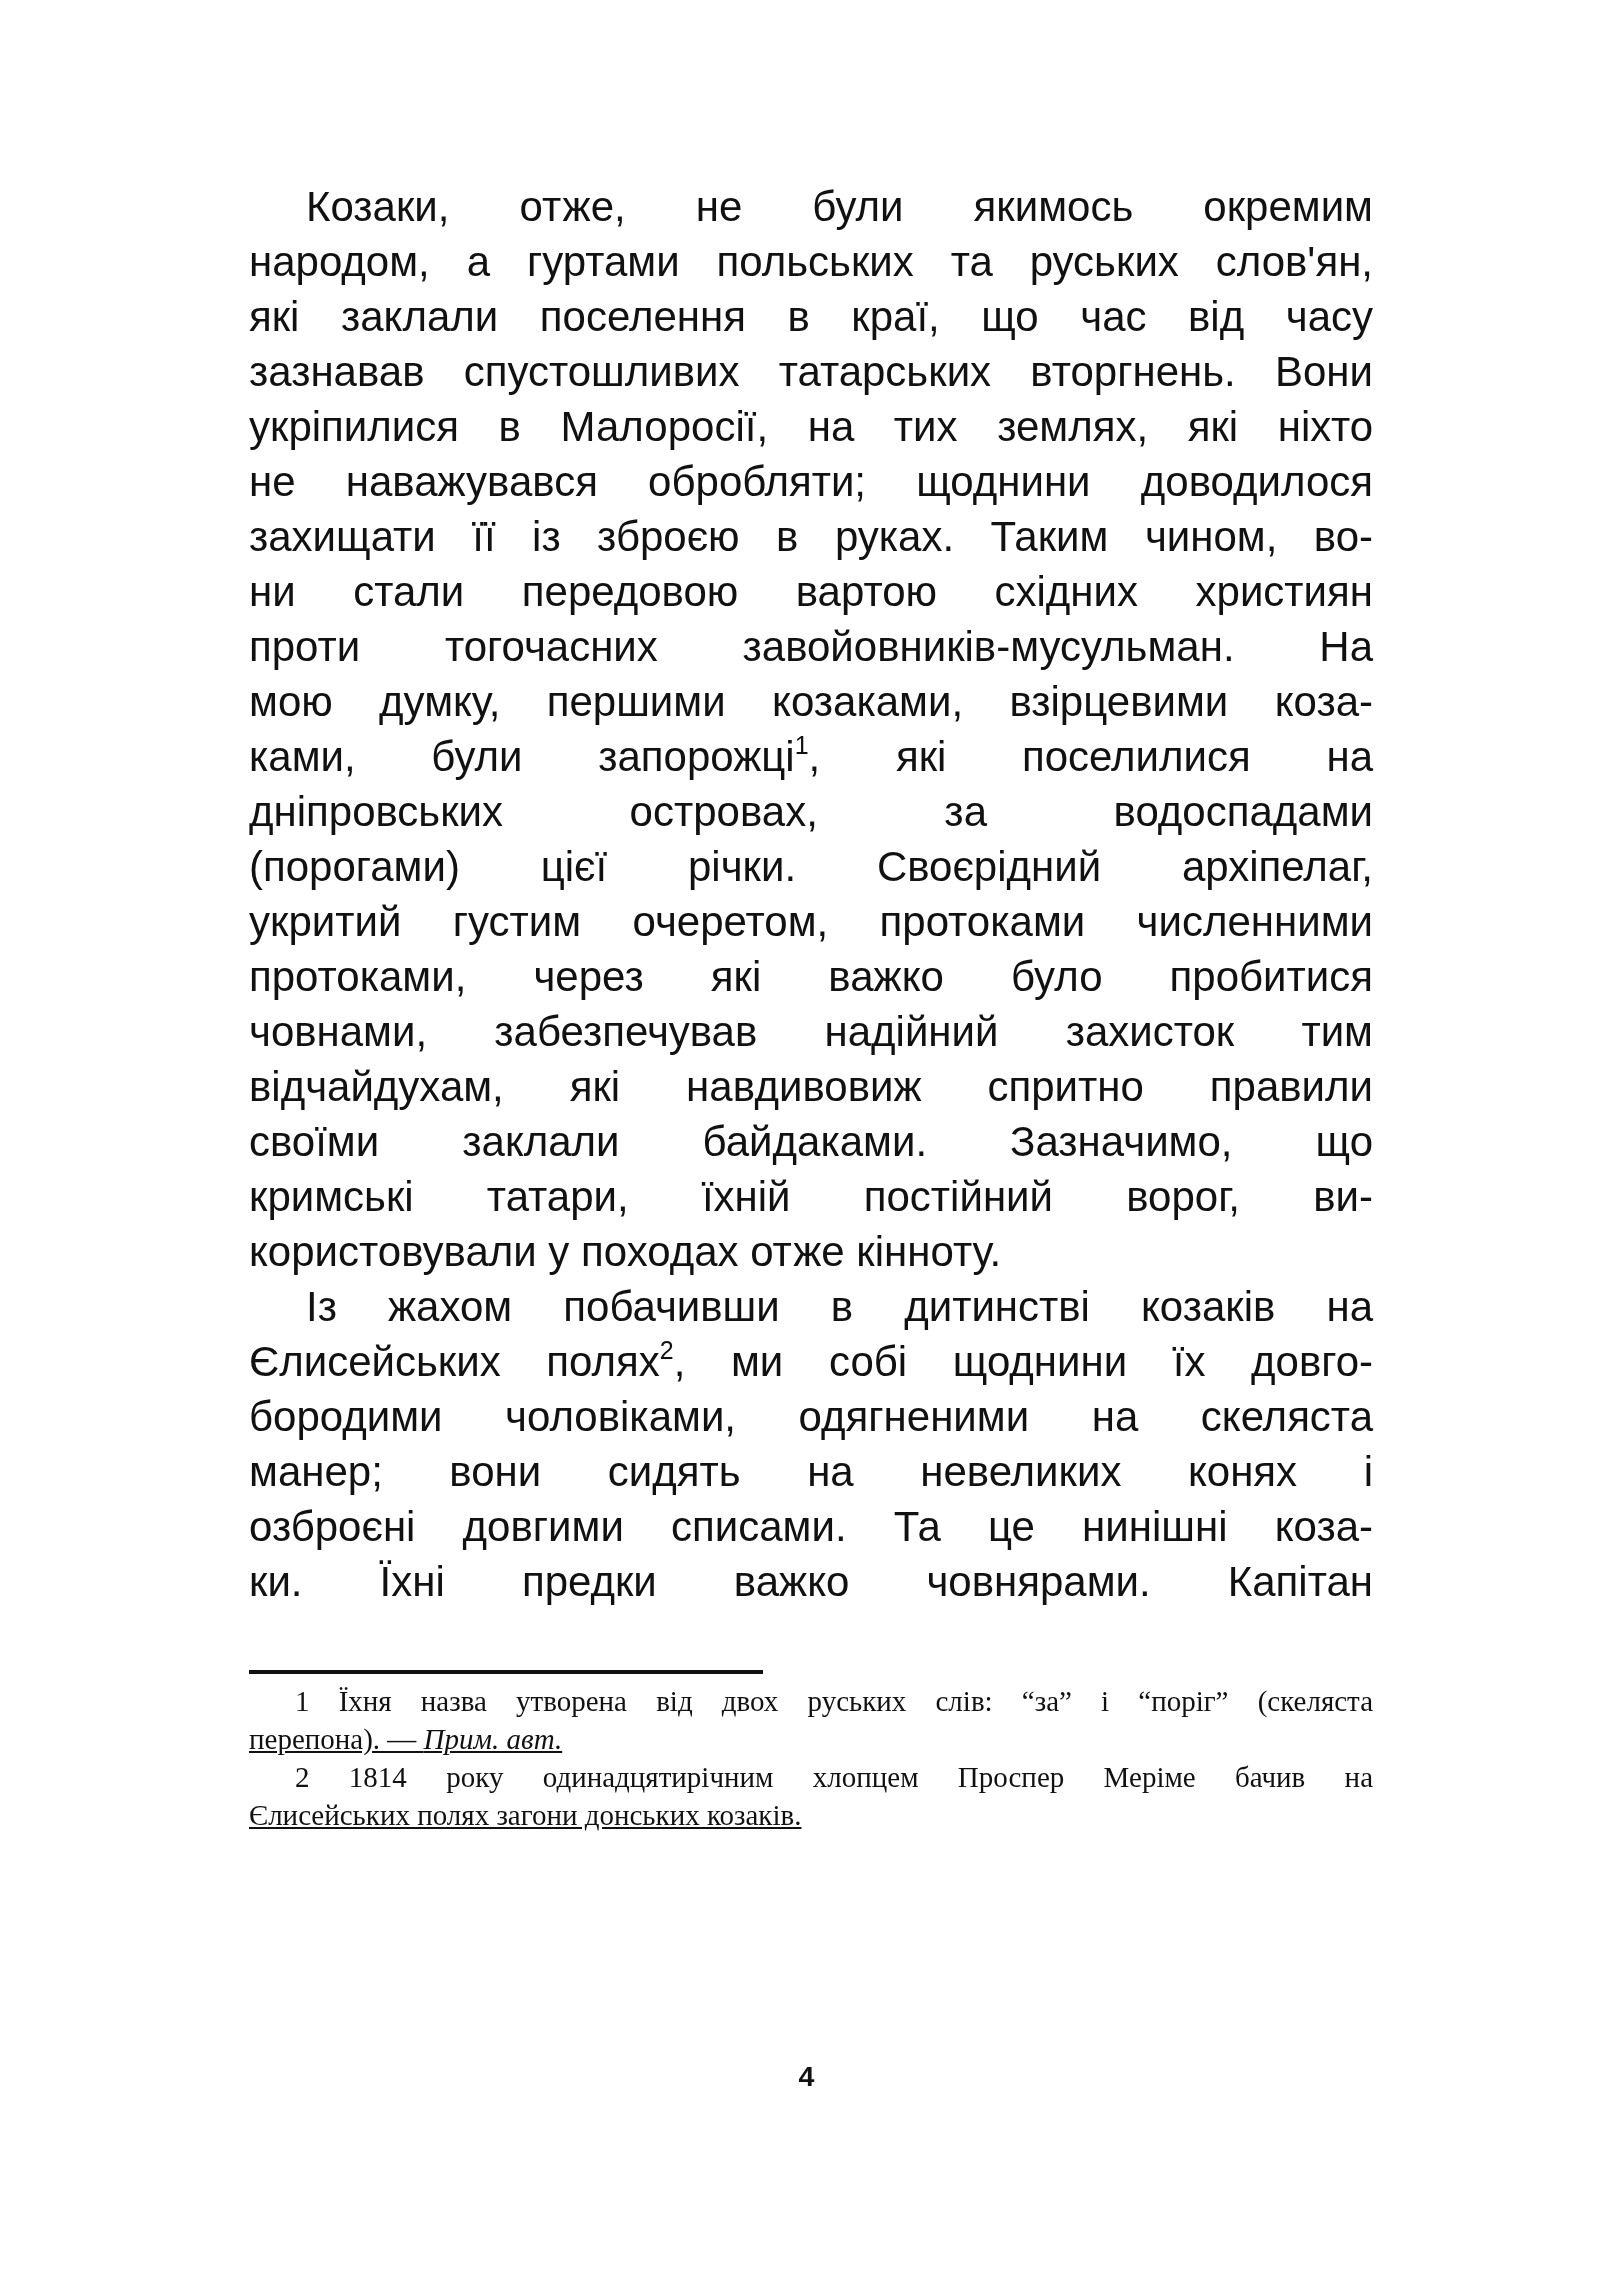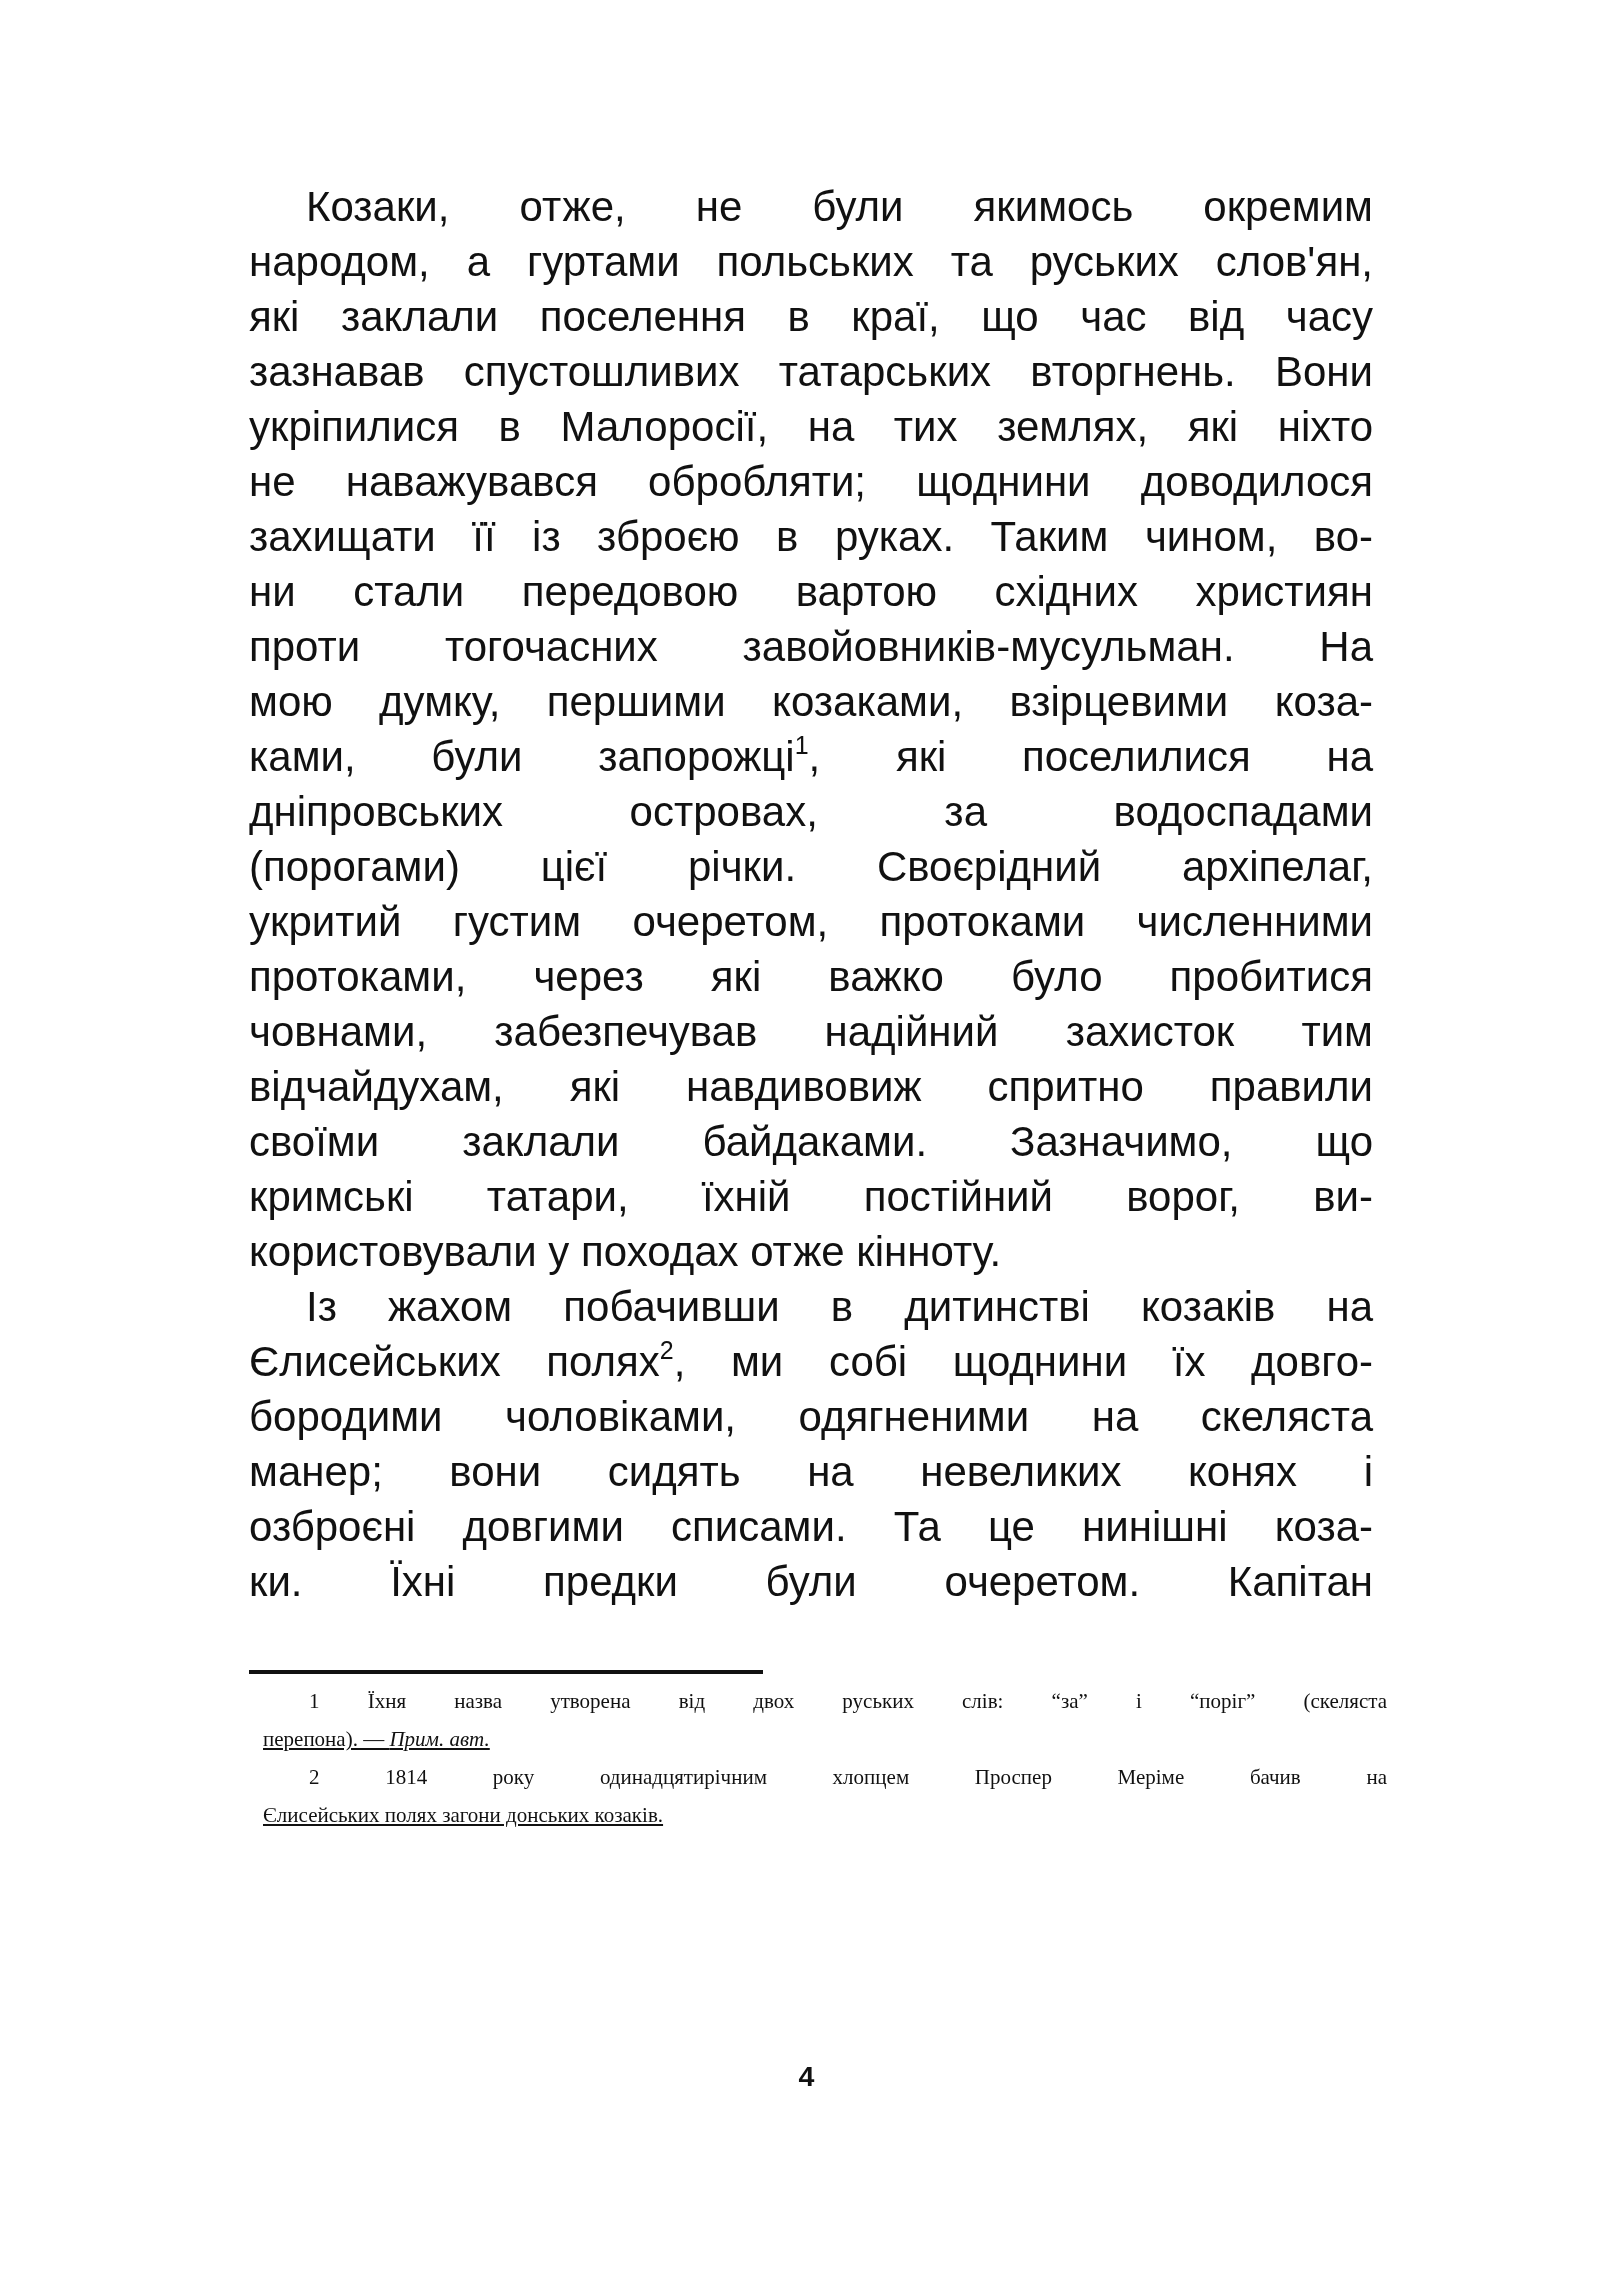--- a/index.html
+++ b/index.html
@@ -9,22 +9,22 @@
       position: absolute; left: 249px; top: 179px; width: 1124px;
       font-family: Liberation Sans, sans-serif; font-size: 42px; line-height: 55px;
       color: #111; text-align: justify;
     }
     .line { display: block; white-space: nowrap; text-align-last: justify; text-align: justify; height: 55px; }
     .line.last { text-align-last: left; }
     .line.indent { padding-left: 57px; }
     sup { font-size: 25px; line-height: 0; vertical-align: 17px; }
     .footnote-rule { position: absolute; left: 249px; top: 1670px; width: 514px; height: 3.8px; background: #111; }
     .footnotes {
-      position: absolute; left: 263px; top: 1682px; width: 1124px;
-      font-family: "Liberation Serif", serif; font-size: 21px; line-height: 38px; color: #111;
+      position: absolute; left: 249px; top: 1682px; width: 1124px;
+      font-family: "Liberation Serif", serif; font-size: 29px; line-height: 38px; color: #111;
     }
     .fn-line { display: block; white-space: nowrap; text-align: justify; text-align-last: justify; height: 38px; }
     .fn-line.last { text-align-last: left; text-decoration: underline; }
     .fn-line.indent { padding-left: 46px; }
     .italic { font-style: italic; }
     .page-number {
       position: absolute; left: 0; width: 1613px; top: 2060px; text-align: center;
       font-family: "Liberation Sans", sans-serif; font-size: 28.5px; font-weight: bold; color: #111;
     }
   </style>
@@ -55,21 +55,21 @@
       <span class="line">своїми заклали байдаками. Зазначимо, що</span>
       <span class="line">кримські татари, їхній постійний ворог, ви-</span>
       <span class="line last">користовували у походах отже кінноту.</span>
     </div>
     <div>
       <span class="line indent">Із жахом побачивши в дитинстві козаків на</span>
       <span class="line"><span>Єлисейських полях</span><sup>2</sup><span>, ми собі щоднини їх довго-</span></span>
       <span class="line">бородими чоловіками, одягненими на скеляста</span>
       <span class="line">манер; вони сидять на невеликих конях і</span>
       <span class="line">озброєні довгими списами. Та це нинішні коза-</span>
-      <span class="line">ки. Їхні предки були очеретом. Капітан</span>
+      <span class="line">ки. Їхні предки важко човнярами. Капітан</span>
     </div>
   </div>
 
   <div class="footnote-rule"></div>
 
   <div class="footnotes">
     <div>
       <span class="fn-line indent"><span>1</span> <span>Їхня назва утворена від двох руських слів: “за” і “поріг” (скеляста</span></span>
       <span class="fn-line last"><span>перепона). — </span><span class="italic">Прим. авт.</span></span>
     </div>

